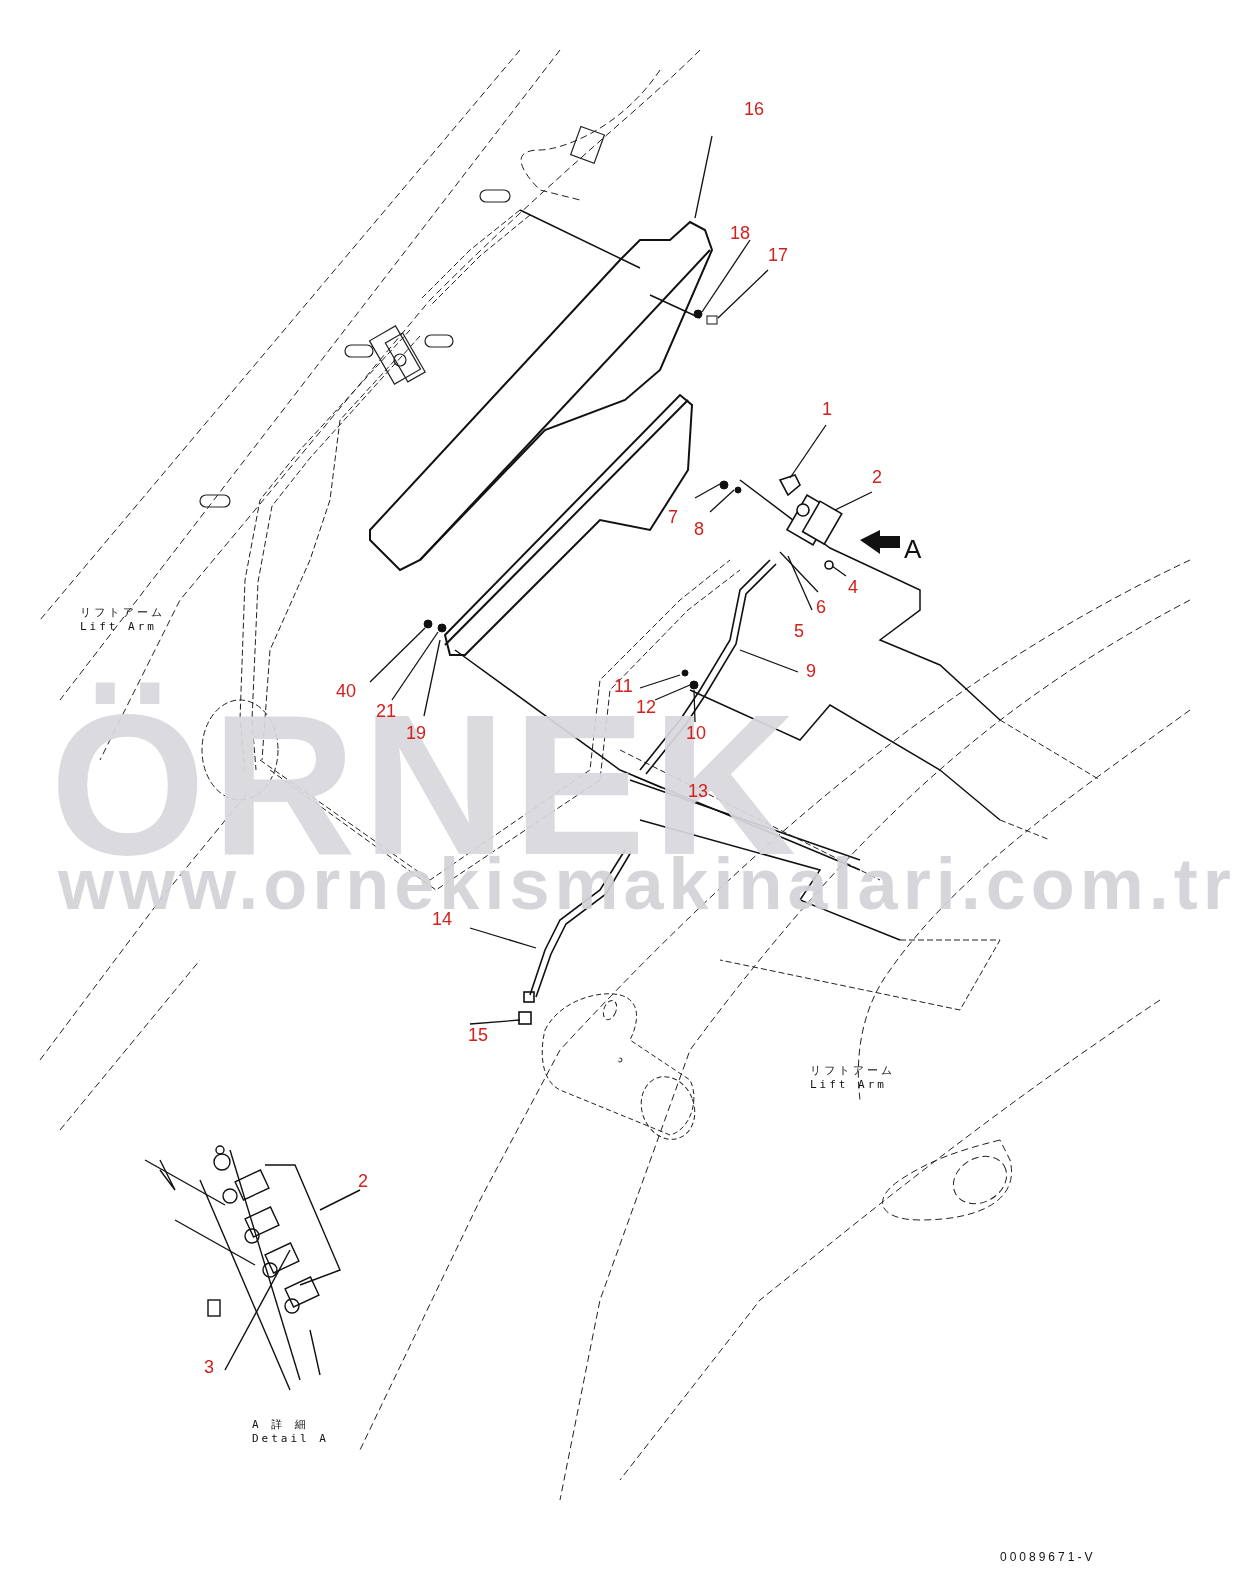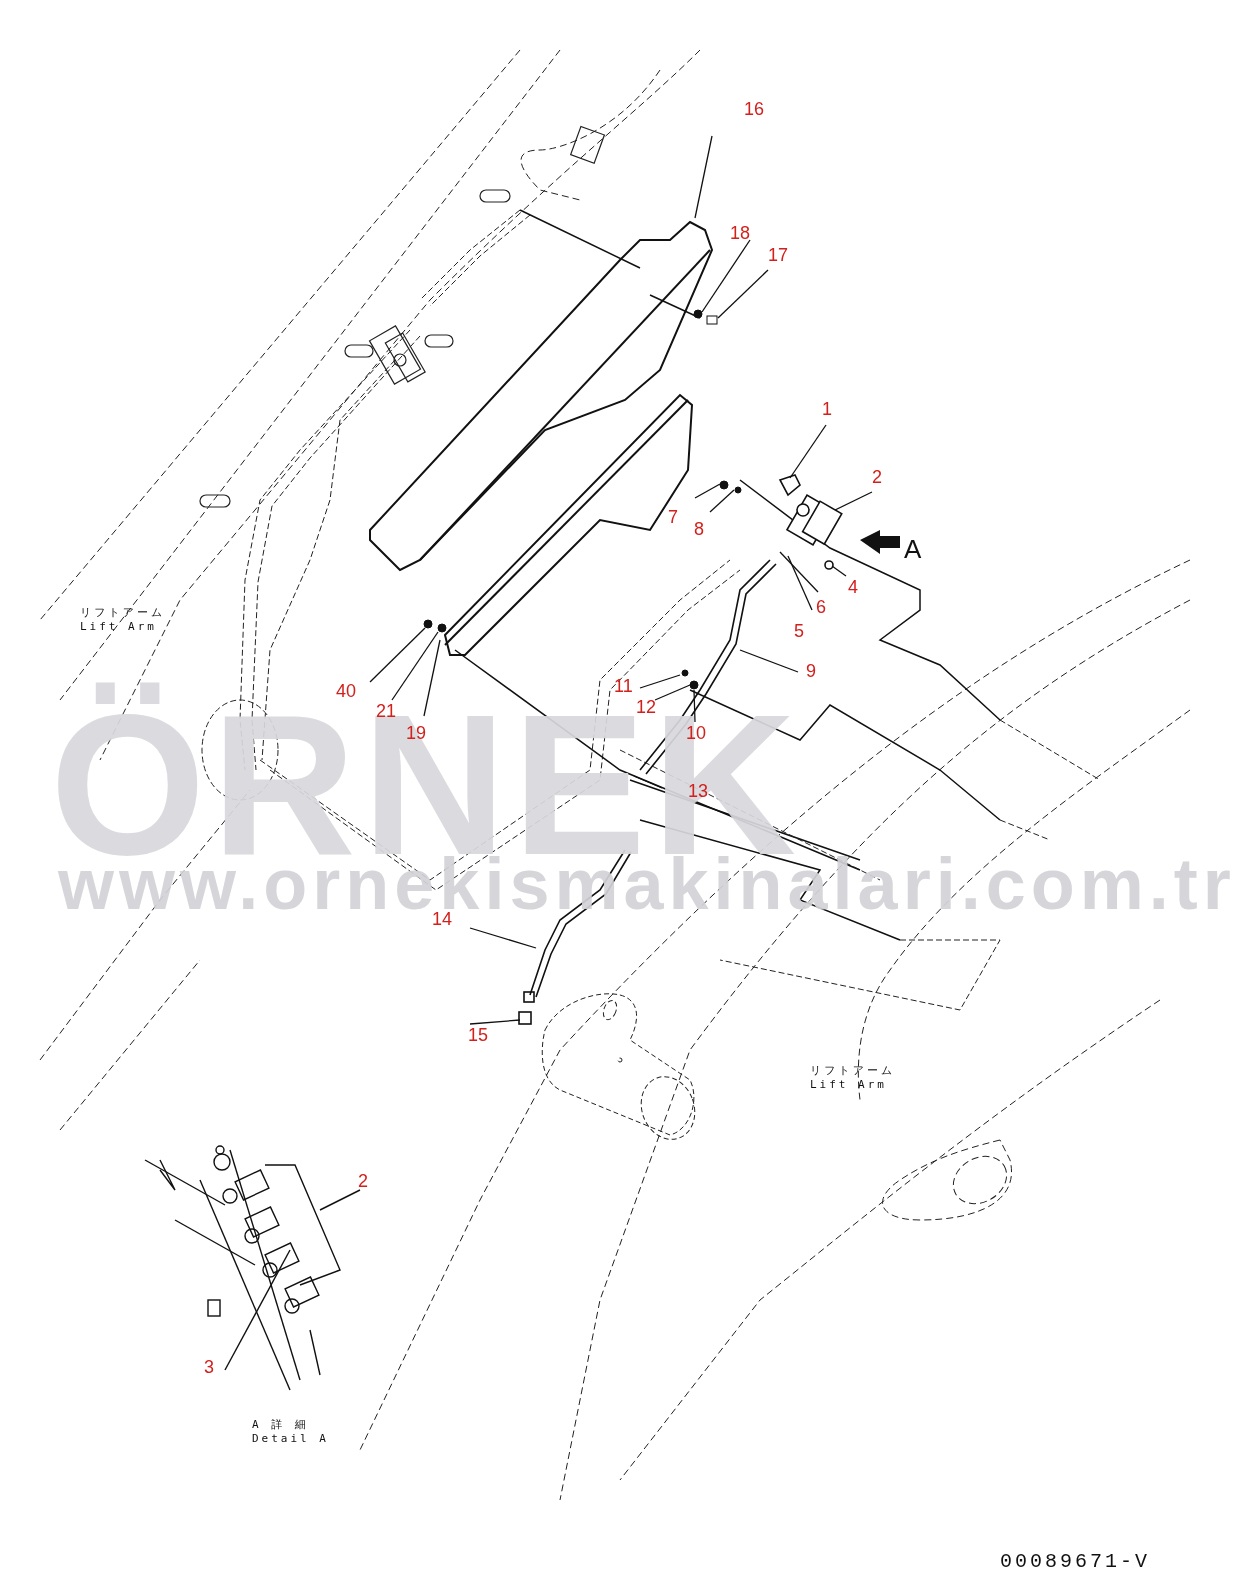--- a/index.html
+++ b/index.html
@@ -2,21 +2,21 @@
 <html><head>
 <meta charset="utf-8">
 <style>
   html, body { margin:0; padding:0; background:#ffffff; }
   body { width:1242px; height:1596px; position:relative; overflow:hidden; font-family:"Liberation Sans", sans-serif; }
   #diagram { position:absolute; left:0; top:0; width:1242px; height:1596px; }
   .callout { position:absolute; color:#d2201c; font-size:18px; font-family:"Liberation Sans", sans-serif; line-height:1; white-space:nowrap; }
   .label-jp { position:absolute; font-family:"DejaVu Sans Mono", monospace; font-size:11px; color:#111; letter-spacing:3px; line-height:1.3; white-space:nowrap; }
   .watermark-main { position:absolute; left:50px; top:685px; font-family:"Liberation Sans", sans-serif; font-weight:bold; font-size:200px; color:#d9d8dd; letter-spacing:6px; line-height:1; opacity:0.92; white-space:nowrap; }
   .watermark-url { position:absolute; left:58px; top:848px; font-family:"Liberation Sans", sans-serif; font-weight:bold; font-size:72px; color:#d3d2d6; letter-spacing:5px; line-height:1; opacity:0.92; white-space:nowrap; }
-  .doc-id { position:absolute; left:1000px; top:1550px; font-family:Liberation Mono, monospace; font-size:20px; color:#111; letter-spacing:3px; white-space:nowrap; }
+  .doc-id { position:absolute; left:1000px; top:1550px; font-family:Liberation Sans, sans-serif; font-size:12px; color:#111; letter-spacing:3px; white-space:nowrap; }
   .view-arrow-label { position:absolute; left:904px; top:534px; font-family:"Liberation Sans", sans-serif; font-size:26px; color:#111; }
 </style>
 </head>
 <body>
 
 <svg id="diagram" width="1242" height="1596" viewBox="0 0 1242 1596" xmlns="http://www.w3.org/2000/svg">
 
   <g fill="none" stroke="#222" stroke-width="1" stroke-dasharray="7 4">
     <path d="M520 50 L40 620"></path>
     <path d="M560 50 L60 700"></path>

